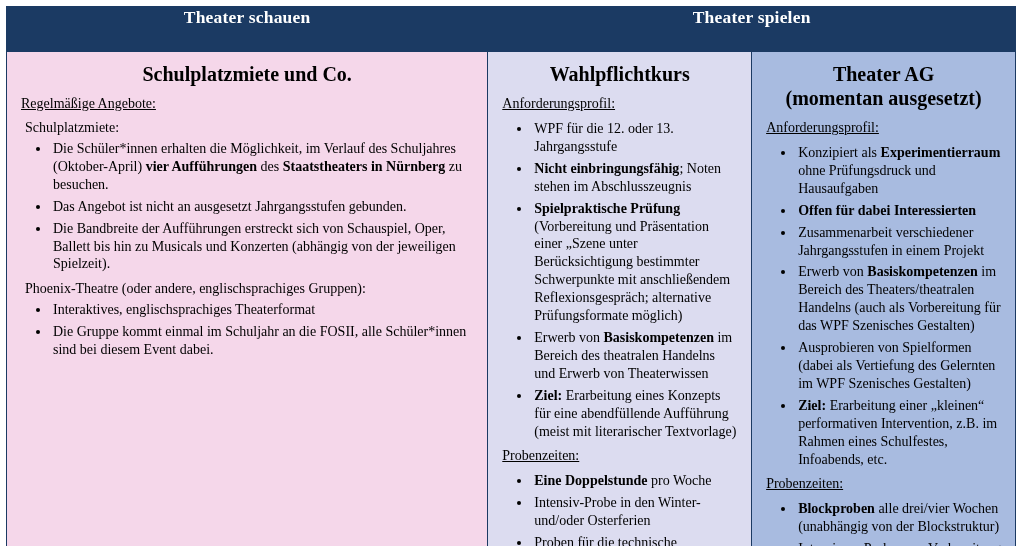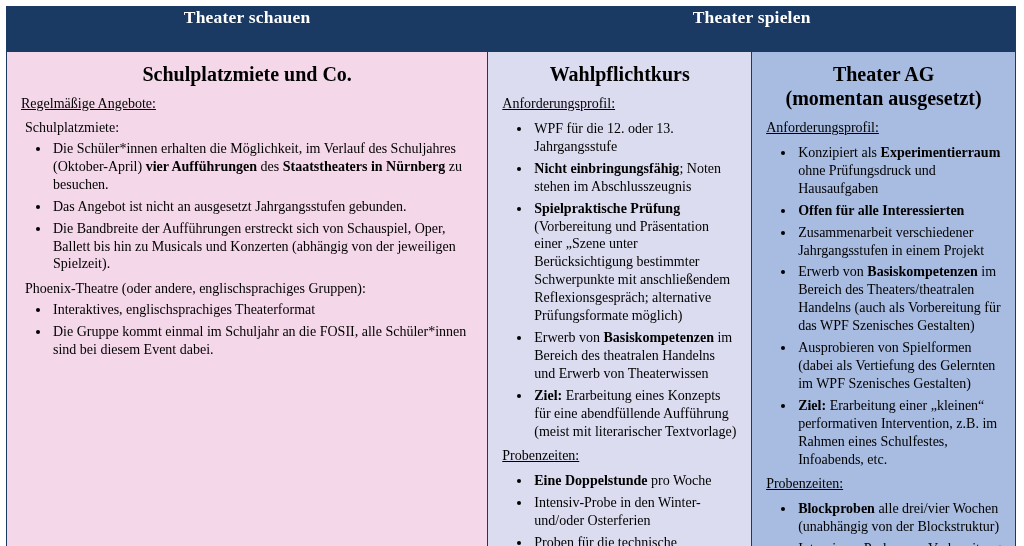--- a/index.html
+++ b/index.html
@@ -139,21 +139,21 @@
               </div>
         </div>
       </td>
       <td class="col-blue colw3">
         <div class="cell-inner">
           <div class="sub-title">Theater AG<br>(momentan ausgesetzt)</div>
           <div class="body">
                 <div class="sect-head">Anforderungsprofil:</div>
                 <ul class="bul">
                   <li>Konzipiert als <b>Experimentierraum</b> ohne Prüfungsdruck und Hausaufgaben</li>
-                  <li><b>Offen für alle Interessierten</b></li>
+                  <li><b>Offen für dabei Interessierten</b></li>
                   <li>Zusammenarbeit verschiedener Jahrgangsstufen in einem Projekt</li>
                   <li>Erwerb von <b>Basiskompetenzen</b> im Bereich des Theaters/theatralen Handelns (auch als Vorbereitung für das WPF Szenisches Gestalten)</li>
                   <li>Ausprobieren von Spielformen (dabei als Vertiefung des Gelernten im WPF Szenisches Gestalten)</li>
                   <li><b>Ziel:</b> Erarbeitung einer „kleinen“ performativen Intervention, z.B. im Rahmen eines Schulfestes, Infoabends, etc.</li>
                 </ul>
                 <div class="sect-head">Probenzeiten:</div>
                 <ul class="bul">
                   <li><b>Blockproben</b> alle drei/vier Wochen (unabhängig von der Blockstruktur)</li>
                   <li>Intensivere Proben zur Vorbereitung der Performance/Intervention im Schulhaus</li>
                 </ul>

